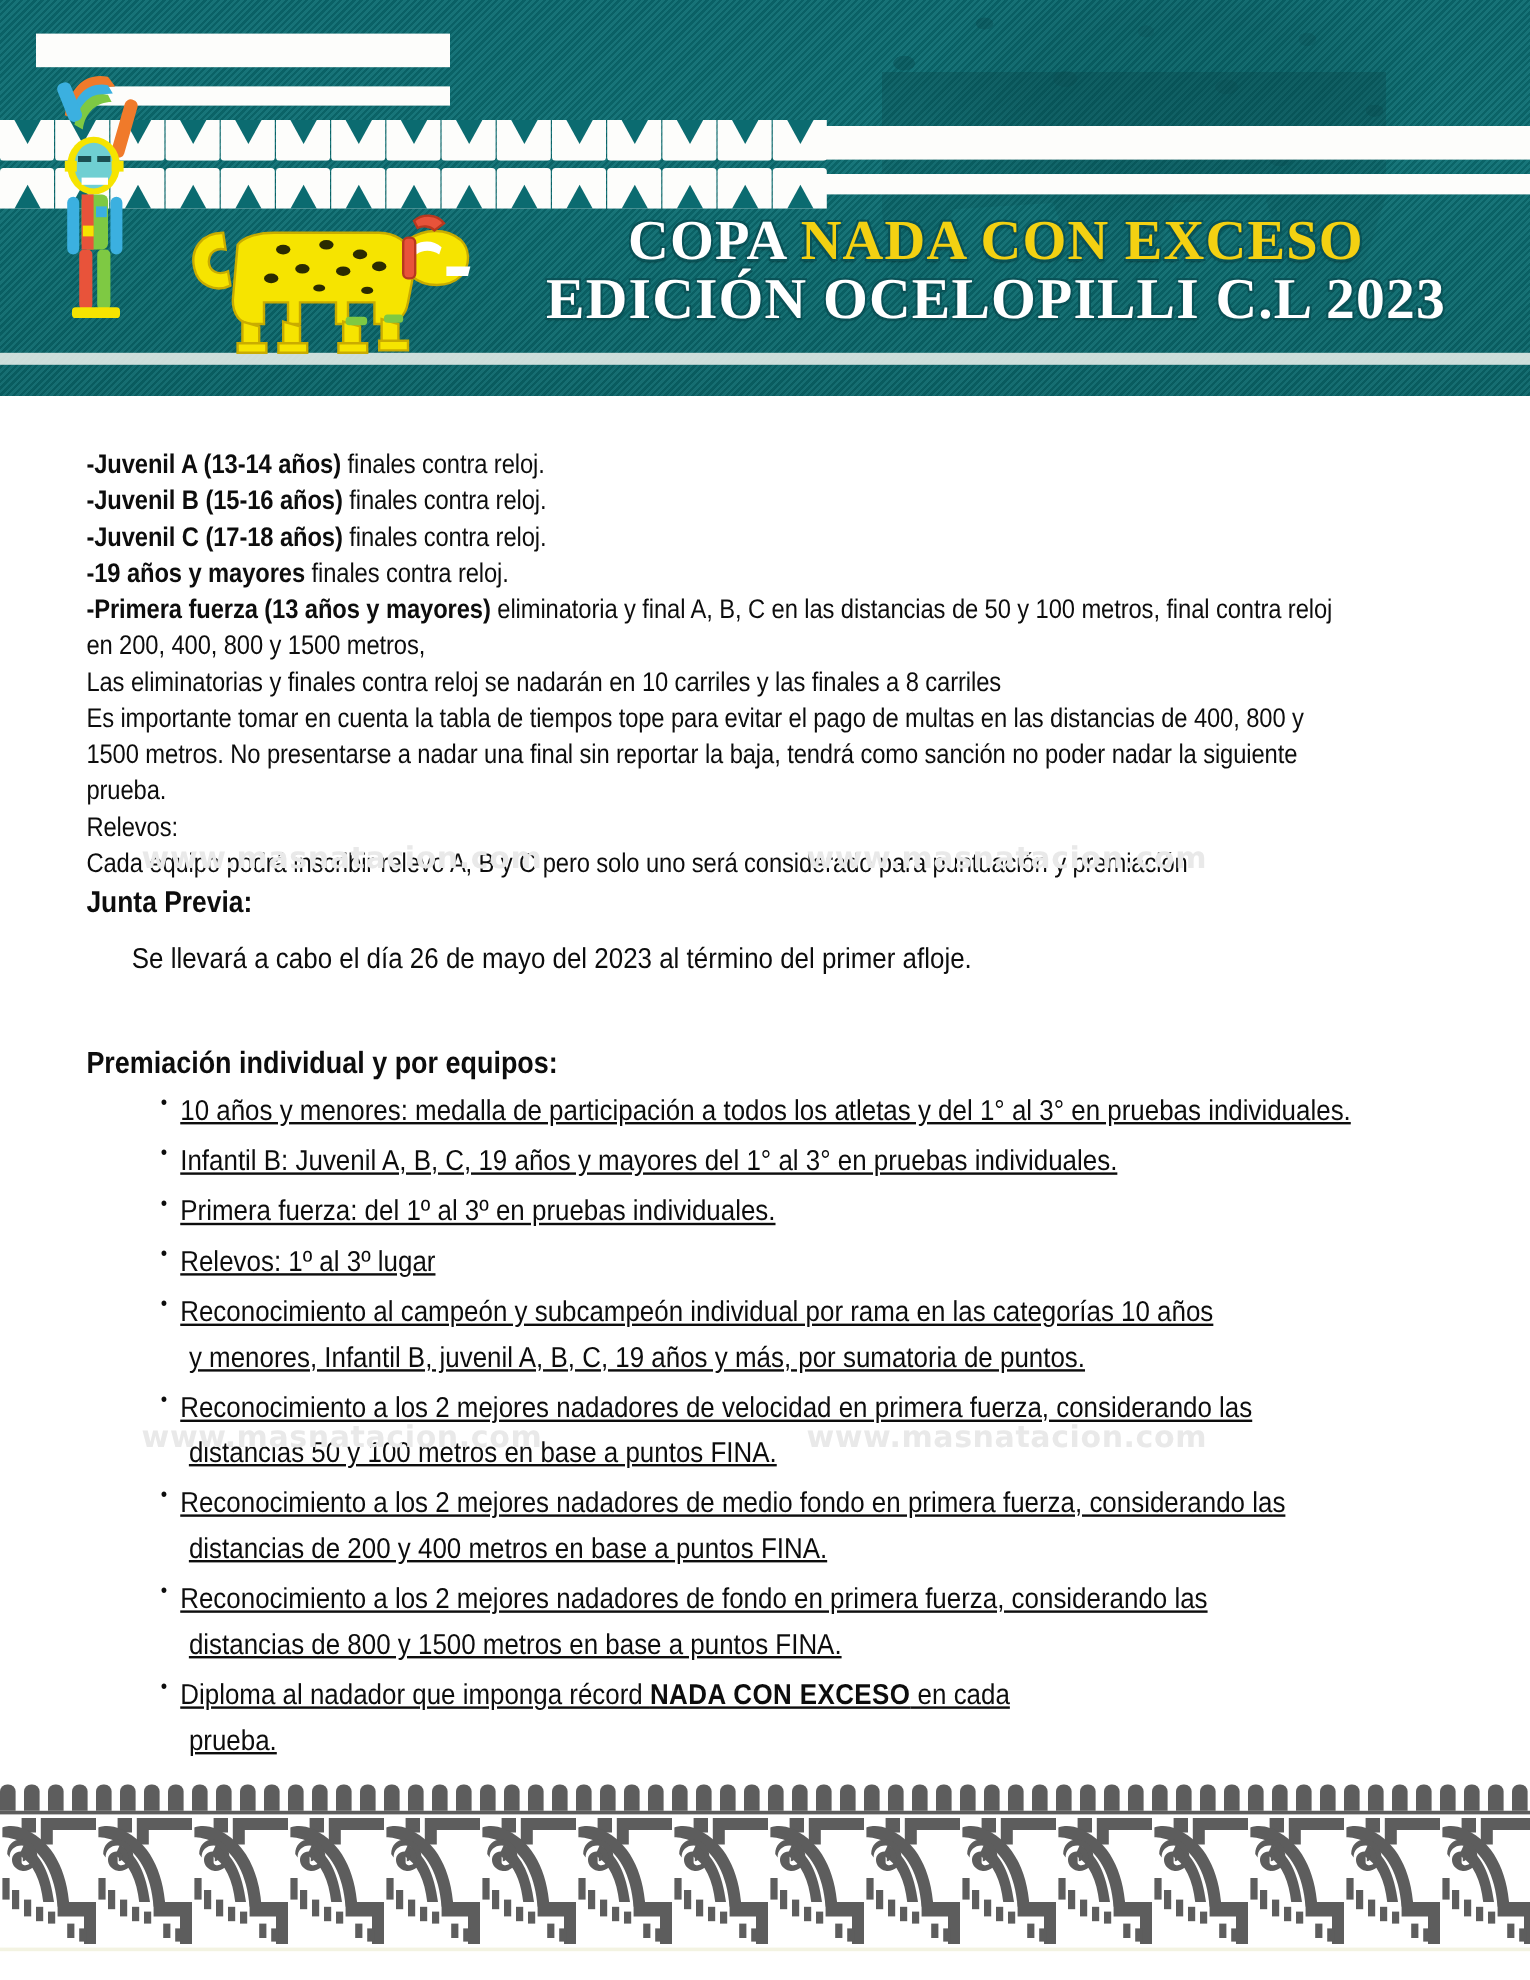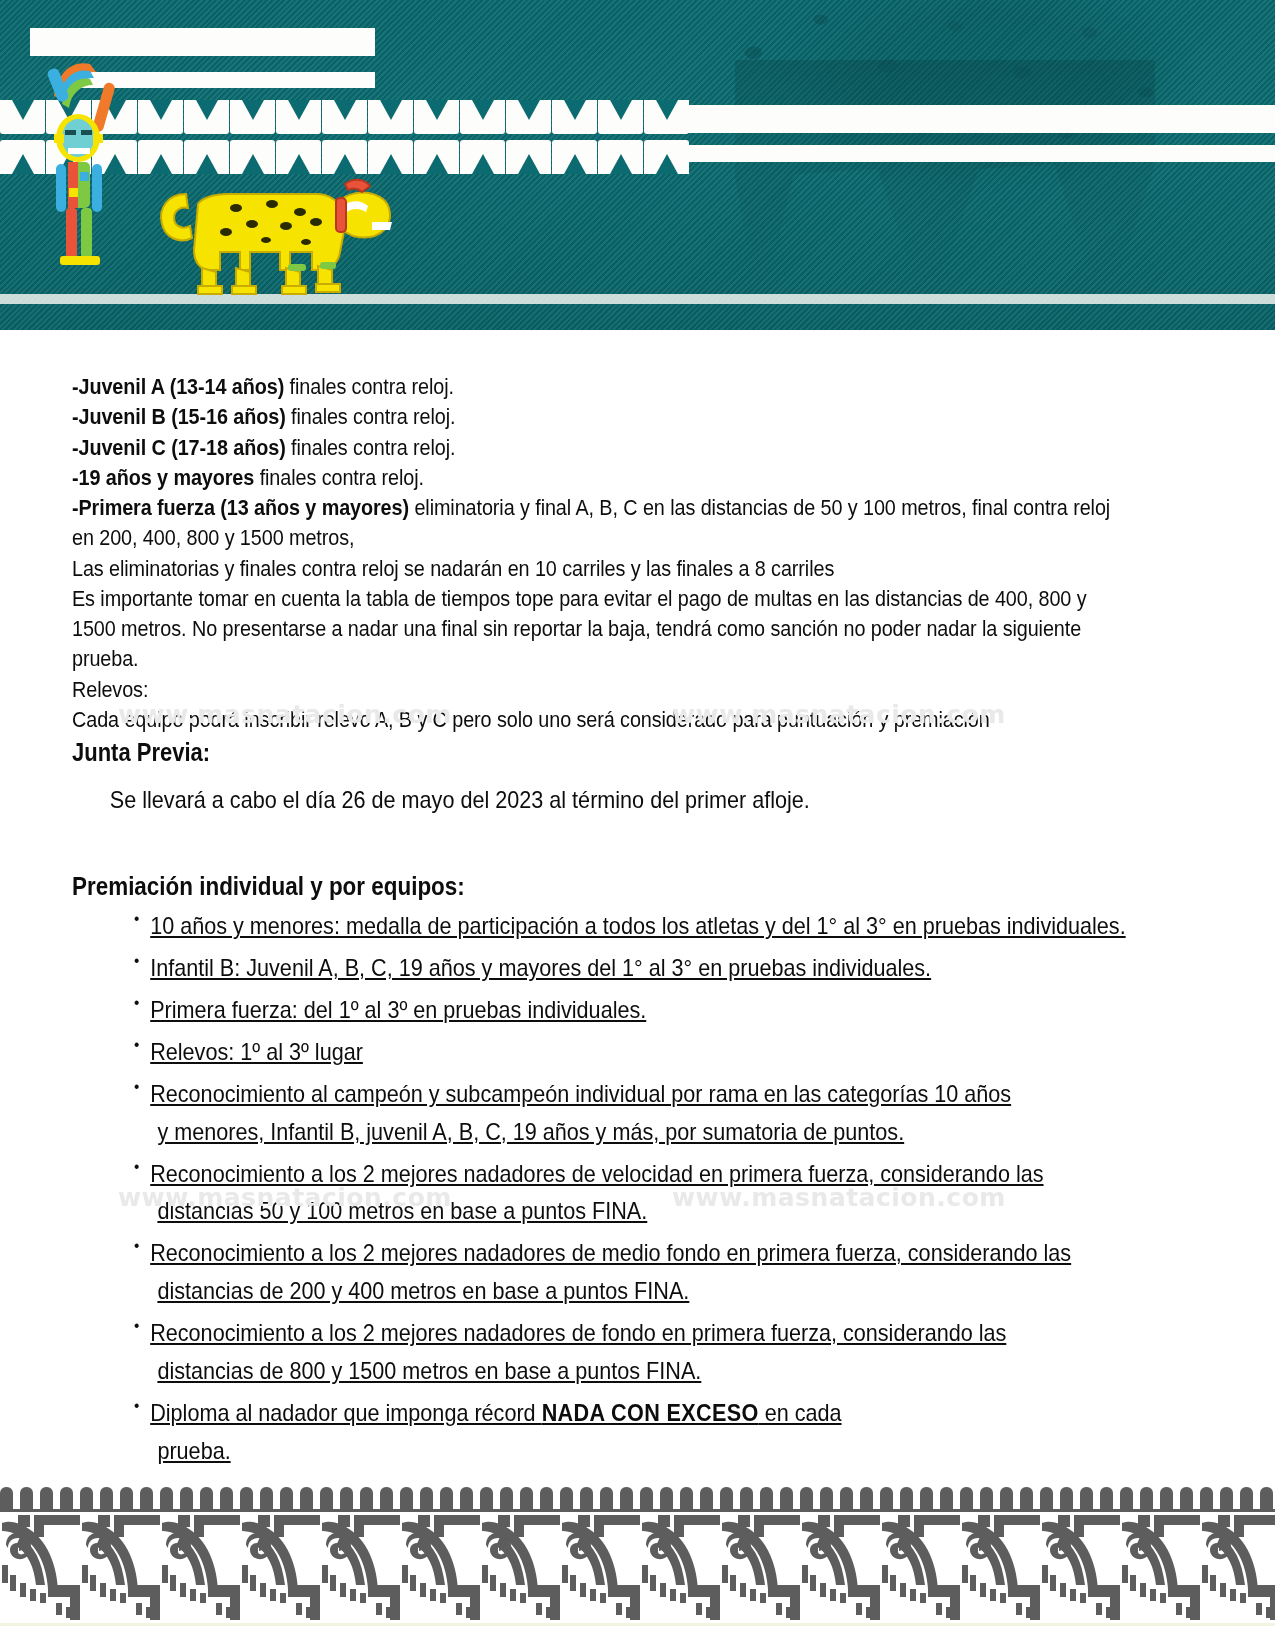--- a/index.html
+++ b/index.html
@@ -268,20 +268,26 @@
         <ellipse cx="126" cy="80" rx="5" ry="3"></ellipse>
         <ellipse cx="166" cy="82" rx="5" ry="3"></ellipse>
       </g>
       <g fill="#7ec943">
         <rect x="148" y="104" width="18" height="7" rx="3"></rect>
         <rect x="180" y="102" width="16" height="7" rx="3"></rect>
       </g>
     </svg>
   </div>
 
+  <div class="title-wrap">
+    <div class="title-1">
+      <span class="t-white">COPA </span><span class="t-yellow">NADA CON EXCESO</span>
+    </div>
+    <div class="title-2 t-white">EDICIÓN OCELOPILLI C.L 2023</div>
+  </div>
 </div>
 
 <div class="doc">
 
   <p class="line tight">
     <b>-Juvenil A (13-14 años)</b><span> finales contra reloj.</span>
   </p>
   <p class="line tight">
     <b>-Juvenil B (15-16 años)</b><span> finales contra reloj.</span>
   </p>

